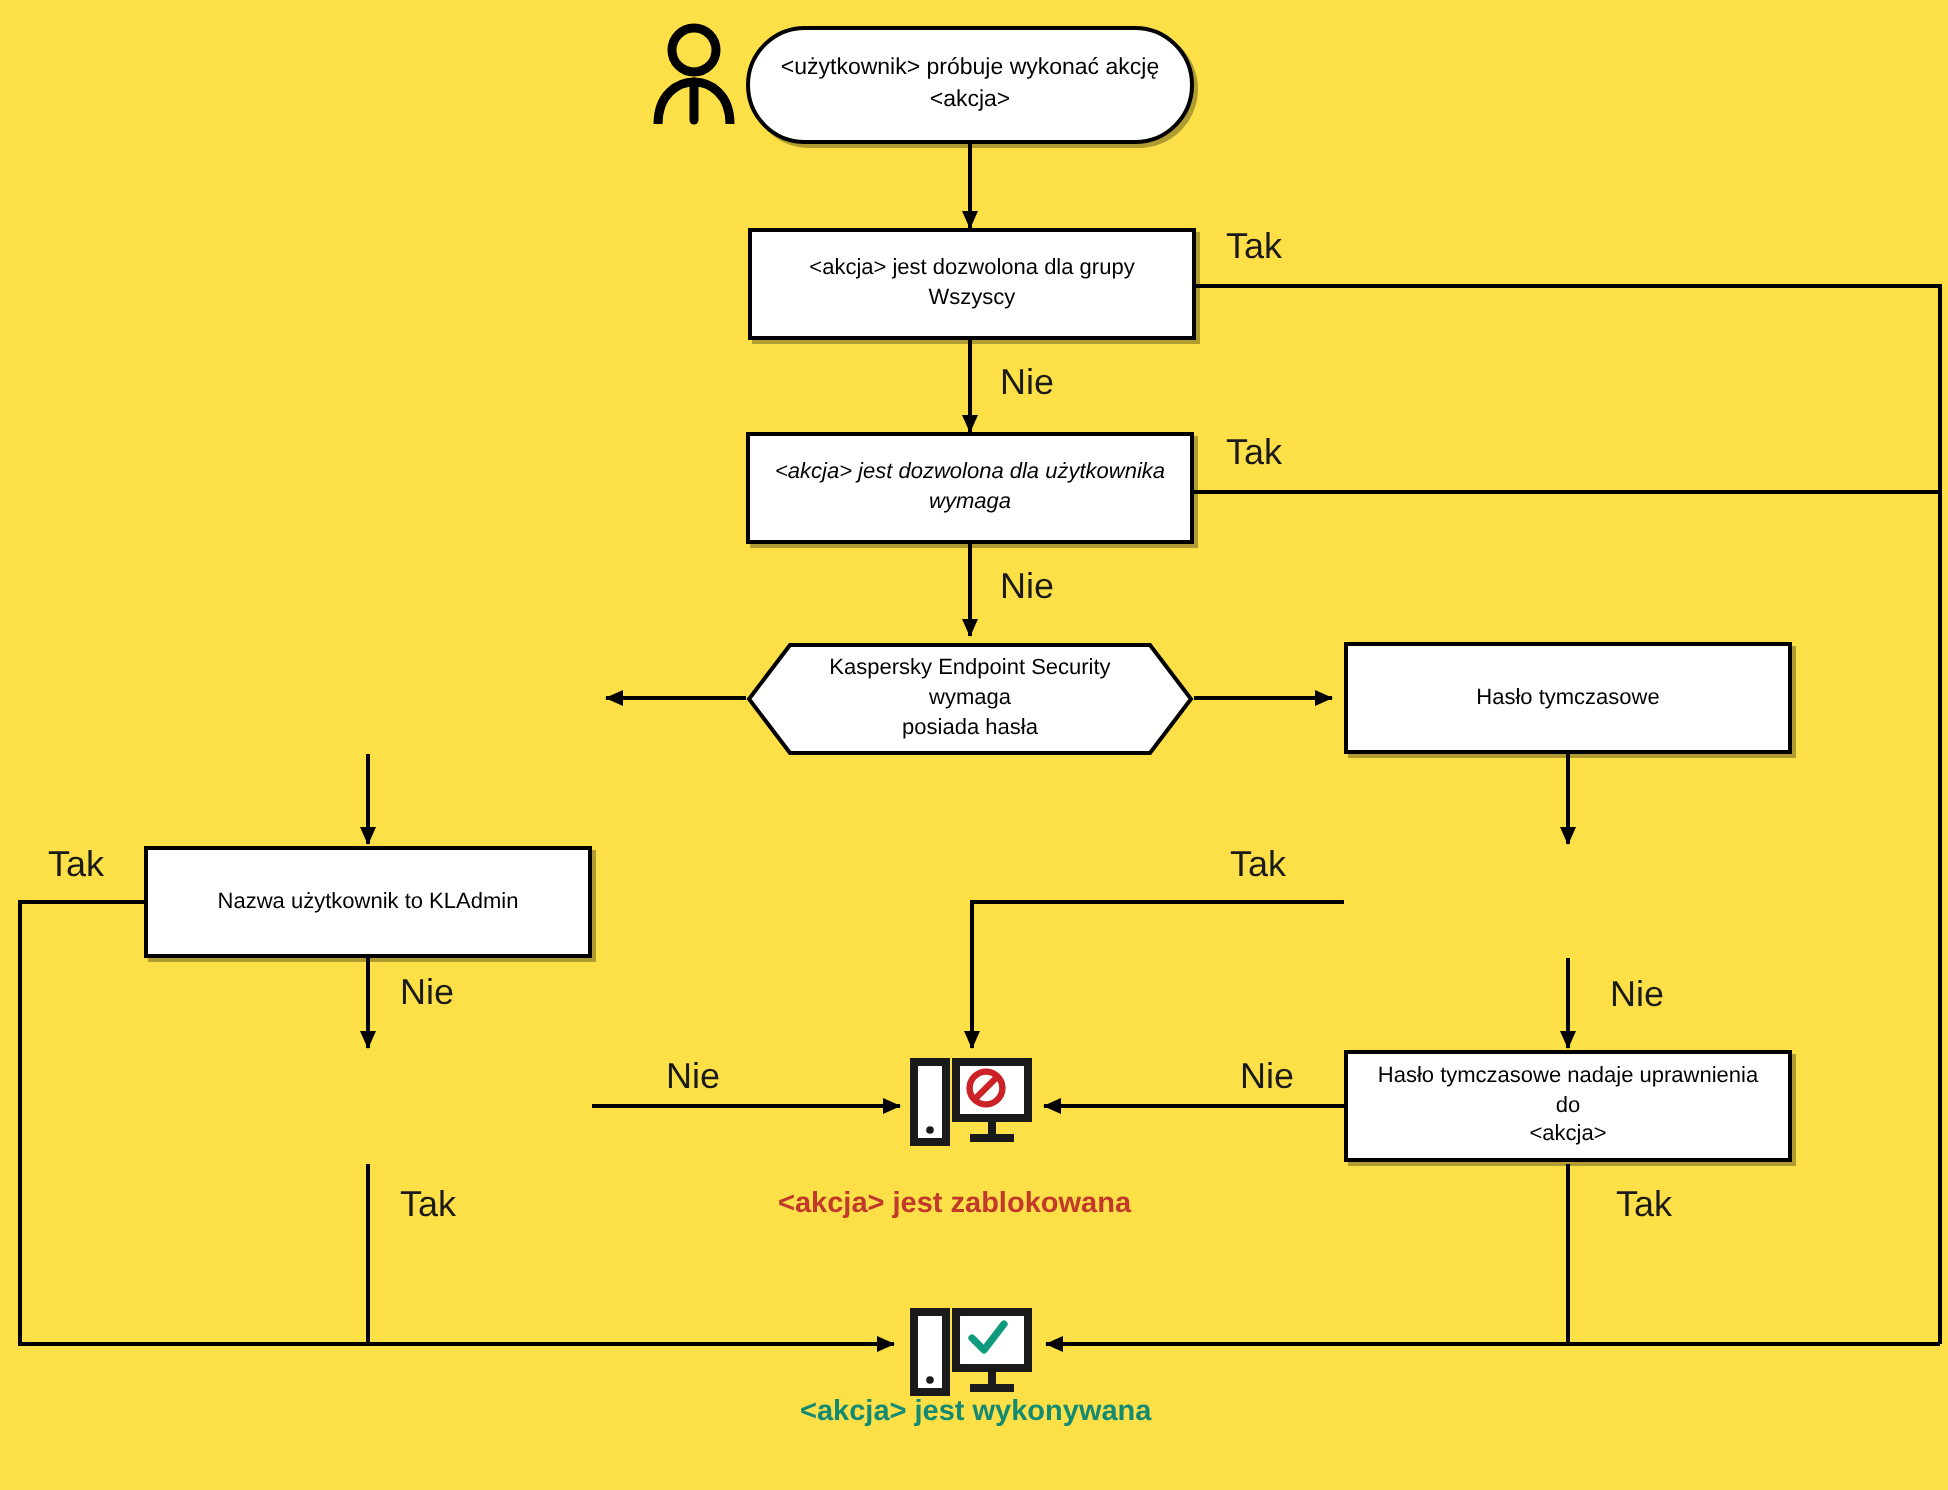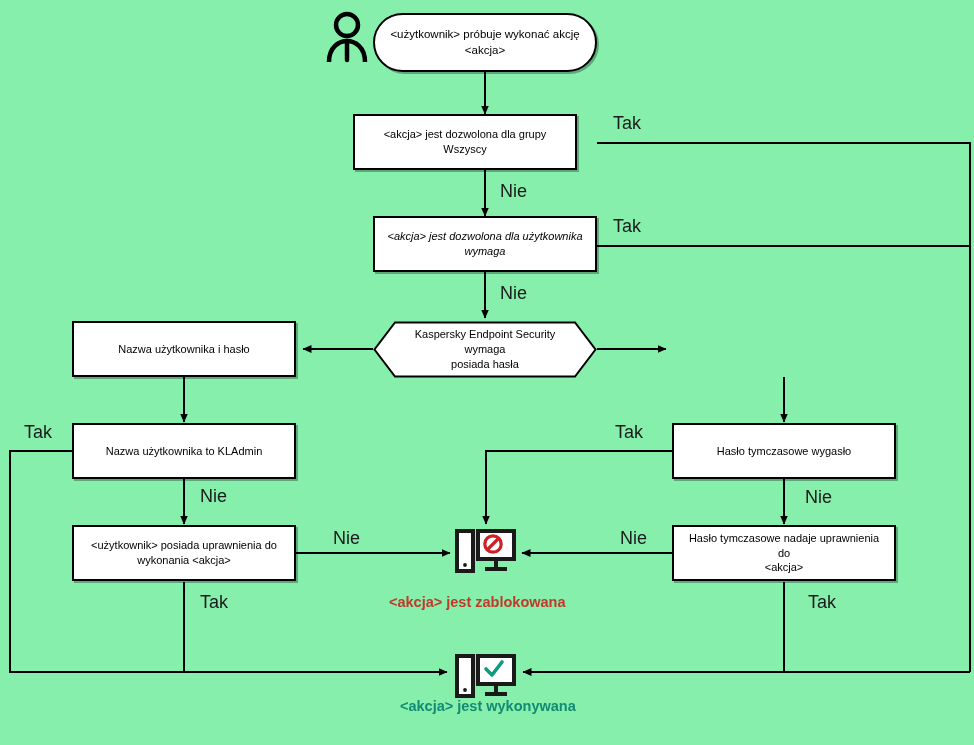--- a/index.html
+++ b/index.html
@@ -4,21 +4,21 @@
 <style>
   html, body {
     margin: 0;
     padding: 0;
     background: #ffffff;
   }
   #canvas {
     position: relative;
     width: 974px;
     height: 745px;
-    background: #86efac;
+    background: #fde047;
     font-family: "Liberation Sans", sans-serif;
     overflow: hidden;
   }
   svg.layer {
     position: absolute;
     left: 0;
     top: 0;
     width: 974px;
     height: 745px;
     overflow: visible;
@@ -130,51 +130,45 @@
       <circle cx="22" cy="15" r="11" fill="none" stroke="#000" stroke-width="4.5"></circle>
       <path d="M4,52 C4,37 14,31 22,31 C30,31 40,37 40,52" fill="none" stroke="#000" stroke-width="4.5"></path>
       <path d="M22,31 L22,50" stroke="#000" stroke-width="4.5" stroke-linecap="round"></path>
     </svg>
   </div>
 
   <div class="node start" style="left:373px; top:13px; width:224px; height:59px;">
     <span class="txt">&lt;użytkownik&gt; próbuje wykonać akcję &lt;akcja&gt;</span>
   </div>
 
-  <div class="node" style="left:353px; top:114px; width:224px; height:56px;">
+  <div class="node" style="left:374px; top:114px; width:224px; height:56px;">
     <span class="txt">&lt;akcja&gt; jest dozwolona dla grupy Wszyscy</span>
   </div>
 
   <div class="node" style="left:373px; top:216px; width:224px; height:56px;font-style:italic;">
     <span class="txt"><span>&lt;akcja&gt; jest dozwolona dla użytkownika</span><br><span>wymaga</span></span>
   </div>
 
   <div class="hexwrap" style="left:373px; top:321px; width:224px; height:57px;">
     <svg width="224" height="57" viewBox="0 0 224 57">
       <polygon points="22,1.5 202,1.5 222.5,28.5 202,55.5 22,55.5 1.5,28.5" fill="#ffffff" stroke="#000000" stroke-width="2"></polygon>
     </svg>
     <span class="txt"><span>Kaspersky Endpoint Security wymaga</span><br><span>posiada hasła</span></span>
   </div>
 
-  <div class="node" style="left:72px; top:321px; width:224px; height:56px;">
-    <span class="txt">Nazwa użytkownika i hasło</span>
-  </div>
 
   <div class="node" style="left:72px; top:423px; width:224px; height:56px;">
-    <span class="txt">Nazwa użytkownika to KLAdmin</span>
-  </div>
-
-  <div class="node" style="left:72px; top:525px; width:224px; height:56px;">
-    <span class="txt"><span>&lt;użytkownik&gt; posiada uprawnienia do</span><br><span>wykonania &lt;akcja&gt;</span></span>
-  </div>
-
-
-  <div class="node" style="left:672px; top:423px; width:224px; height:56px;">
-    <span class="txt">Hasło tymczasowe wygasło</span>
-  </div>
+    <span class="txt">Nazwa użytkownik to KLAdmin</span>
+  </div>
+
+
+  <div class="node" style="left:672px; top:321px; width:224px; height:56px;">
+    <span class="txt">Hasło tymczasowe</span>
+  </div>
+
 
   <div class="node" style="left:672px; top:525px; width:224px; height:56px;align-items:center;">
     <span class="txt"><span>Hasło tymczasowe nadaje uprawnienia do</span><br><span>&lt;akcja&gt;</span></span>
   </div>
 
   <div class="elabel" style="left:613px; top:113px;">Tak</div>
   <div class="elabel" style="left:500px; top:181px;">Nie</div>
   <div class="elabel" style="left:613px; top:216px;">Tak</div>
   <div class="elabel" style="left:500px; top:283px;">Nie</div>
 

